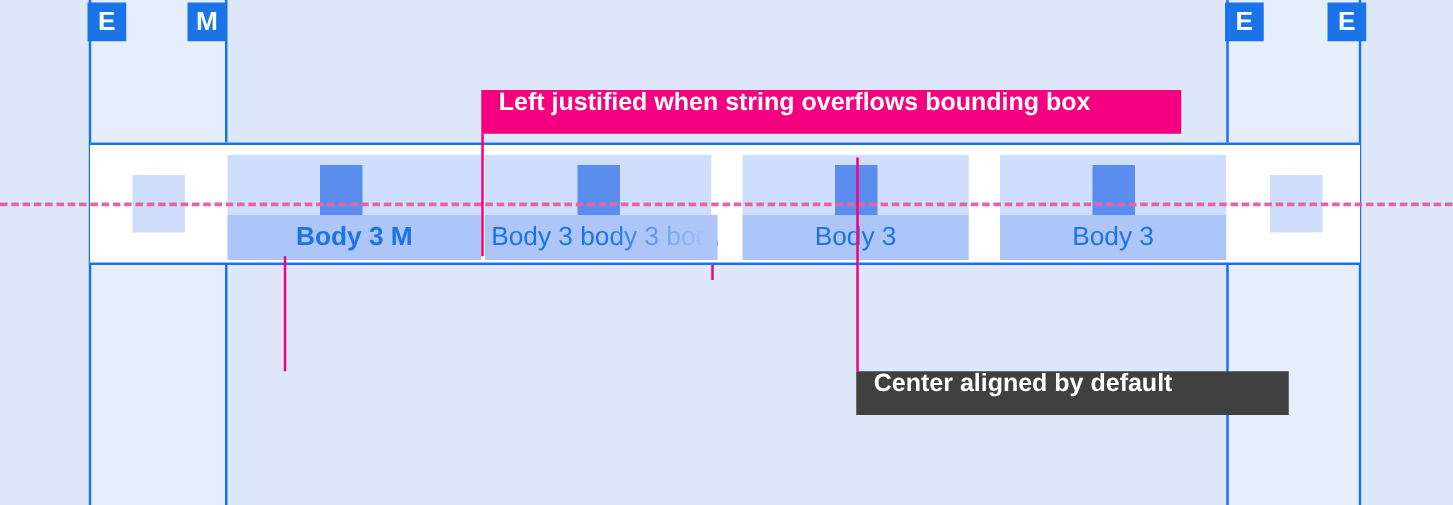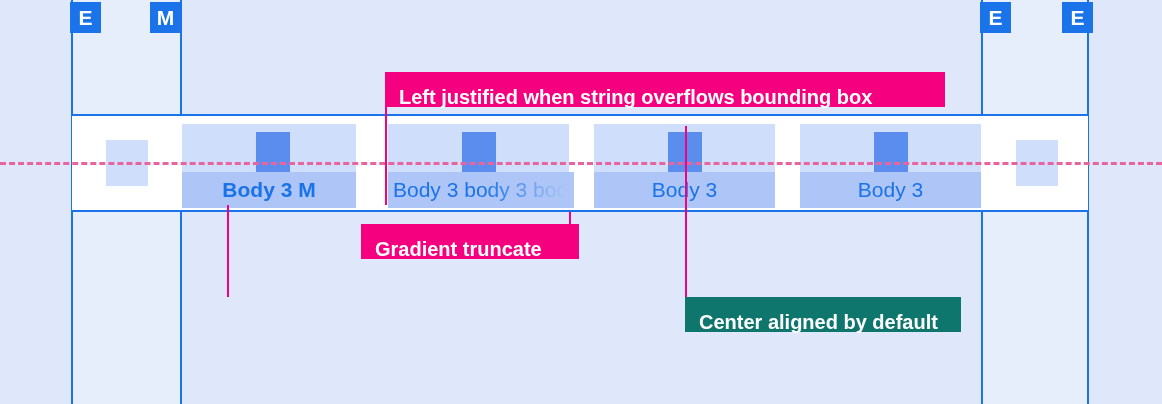--- a/index.html
+++ b/index.html
@@ -80,21 +80,21 @@
     position:absolute;width:42px;height:46px;background:#cfdefb;
   }
 
   
   .callout{
     position:absolute;
     background:#f5007e;
     color:#ffffff;
     font-size:20px;
     font-weight:bold;
-    display:flex;align-items:flex-end;
+    display:flex;align-items:flex-start;
     padding:0 14px;
     height:35px;
     box-sizing:border-box;
     white-space:nowrap;
     line-height:1;
   }
   .leader{
     position:absolute;
     background:#f5007e;
     width:2px;
@@ -107,21 +107,21 @@
     <div class="colband" style="left: 0px; width: 72px; background: rgb(222, 232, 250);"></div>
     <div class="colband" style="left: 181px; width: 801px; background: rgb(222, 232, 250);"></div>
     <div class="colband" style="left: 1088px; width: 74px; background: rgb(222, 232, 250);"></div>
     <div class="vguide" style="left: 71px; background: rgb(26, 115, 232);"></div>
     <div class="vguide" style="left: 180px; background: rgb(26, 115, 232);"></div>
     <div class="vguide" style="left: 981px; background: rgb(26, 115, 232);"></div>
     <div class="vguide" style="left: 1087px; background: rgb(26, 115, 232);"></div>
     <div class="container" style="left: 72px; top: 114px; width: 1016px; height: 98px; background: rgb(255, 255, 255); border-top-color: rgb(26, 115, 232); border-bottom-color: rgb(26, 115, 232);"></div>
     <div class="sidesq" style="left: 106px; top: 140px; background: rgb(207, 222, 251);"></div>
     <div class="sidesq" style="left: 1016px; top: 140px; background: rgb(207, 222, 251);"></div>
-    <div class="cell" style="left: 182px; top: 124px; width: 174px; height: 84px; border-radius: 30px;">
+    <div class="cell" style="left: 182px; top: 124px; width: 203px; height: 84px; border-radius: 30px;">
       <div class="cell-top" style="background: rgb(207, 222, 251);">
         <div class="cell-icon" style="left: 74px; background: rgb(91, 141, 239);"></div>
       </div>
       <div class="cell-label lbl-center lbl-medium" style="background: rgb(174, 198, 247); color: rgb(26, 115, 232);">
         <span>Body 3 M</span>
       </div>
     </div>
     <div class="cell" style="left: 388px; top: 124px; width: 181px; height: 84px;">
       <div class="cell-top" style="background: rgb(207, 222, 251);">
         <div class="cell-icon" style="left: 74px; background: rgb(91, 141, 239);"></div>
@@ -150,21 +150,18 @@
     <div class="hbaseline" style="top: 162px; border-top-color: rgb(232, 100, 159);"></div>
     <div class="badge" style="left: 70px; background: rgb(26, 115, 232);">E</div>
     <div class="badge" style="left: 150px; background: rgb(26, 115, 232);">M</div>
     <div class="badge" style="left: 980px; background: rgb(26, 115, 232);">E</div>
     <div class="badge" style="left: 1062px; background: rgb(26, 115, 232);">E</div>
     <div class="leader" style="left: 385px; top: 107px; height: 98px; background: rgb(245, 0, 126);"></div>
     <div class="callout" style="left: 385px; top: 72px; width: 560px; background: rgb(245, 0, 126);">
       <span>Left justified when string overflows bounding box</span>
     </div>
     <div class="leader" style="left: 569px; top: 212px; height: 12px; background: rgb(245, 0, 126);"></div>
-    <div class="callout" style="left: 361px; top: 224px; width: 218px; background: rgb(245, 0, 126);">
-      <span>Gradient truncate</span>
-    </div>
     <div class="leader" style="left: 227px; top: 205px; height: 92px; background: rgb(245, 0, 126);"></div>
     <div class="leader" style="left: 685px; top: 126px; height: 171px; background: rgb(245, 0, 126);"></div>
-    <div class="callout" style="left: 685px; top: 297px; width: 276px; background: #0f766e;">
+    <div class="callout" style="left: 685px; top: 297px; width: 346px; background: #404040;">
       <span>Center aligned by default</span>
     </div>
   </div>
 
 </body></html>

